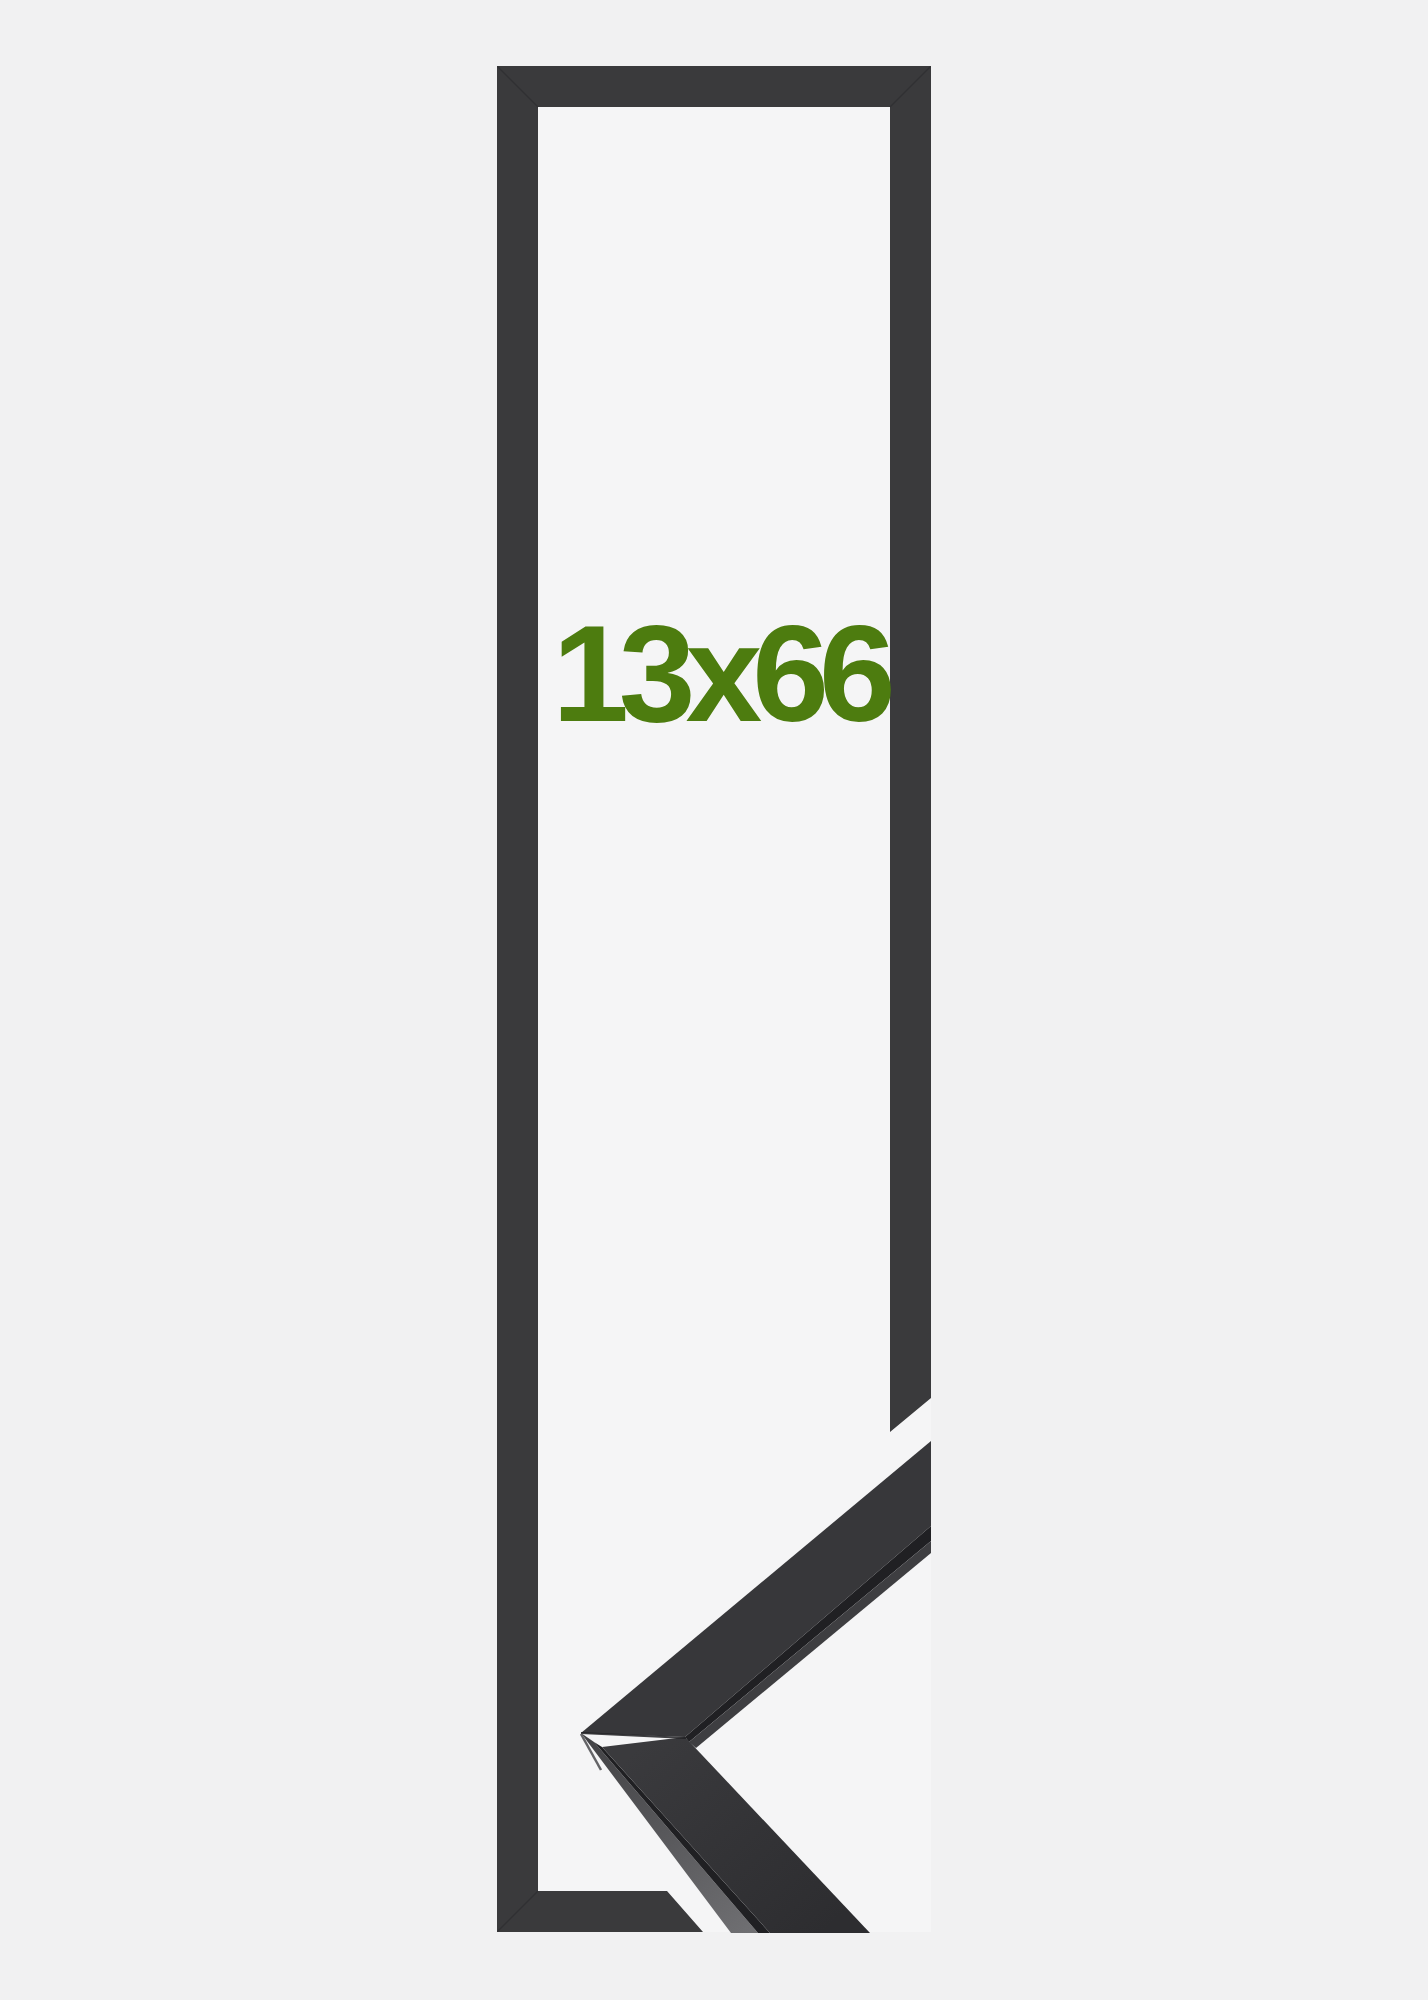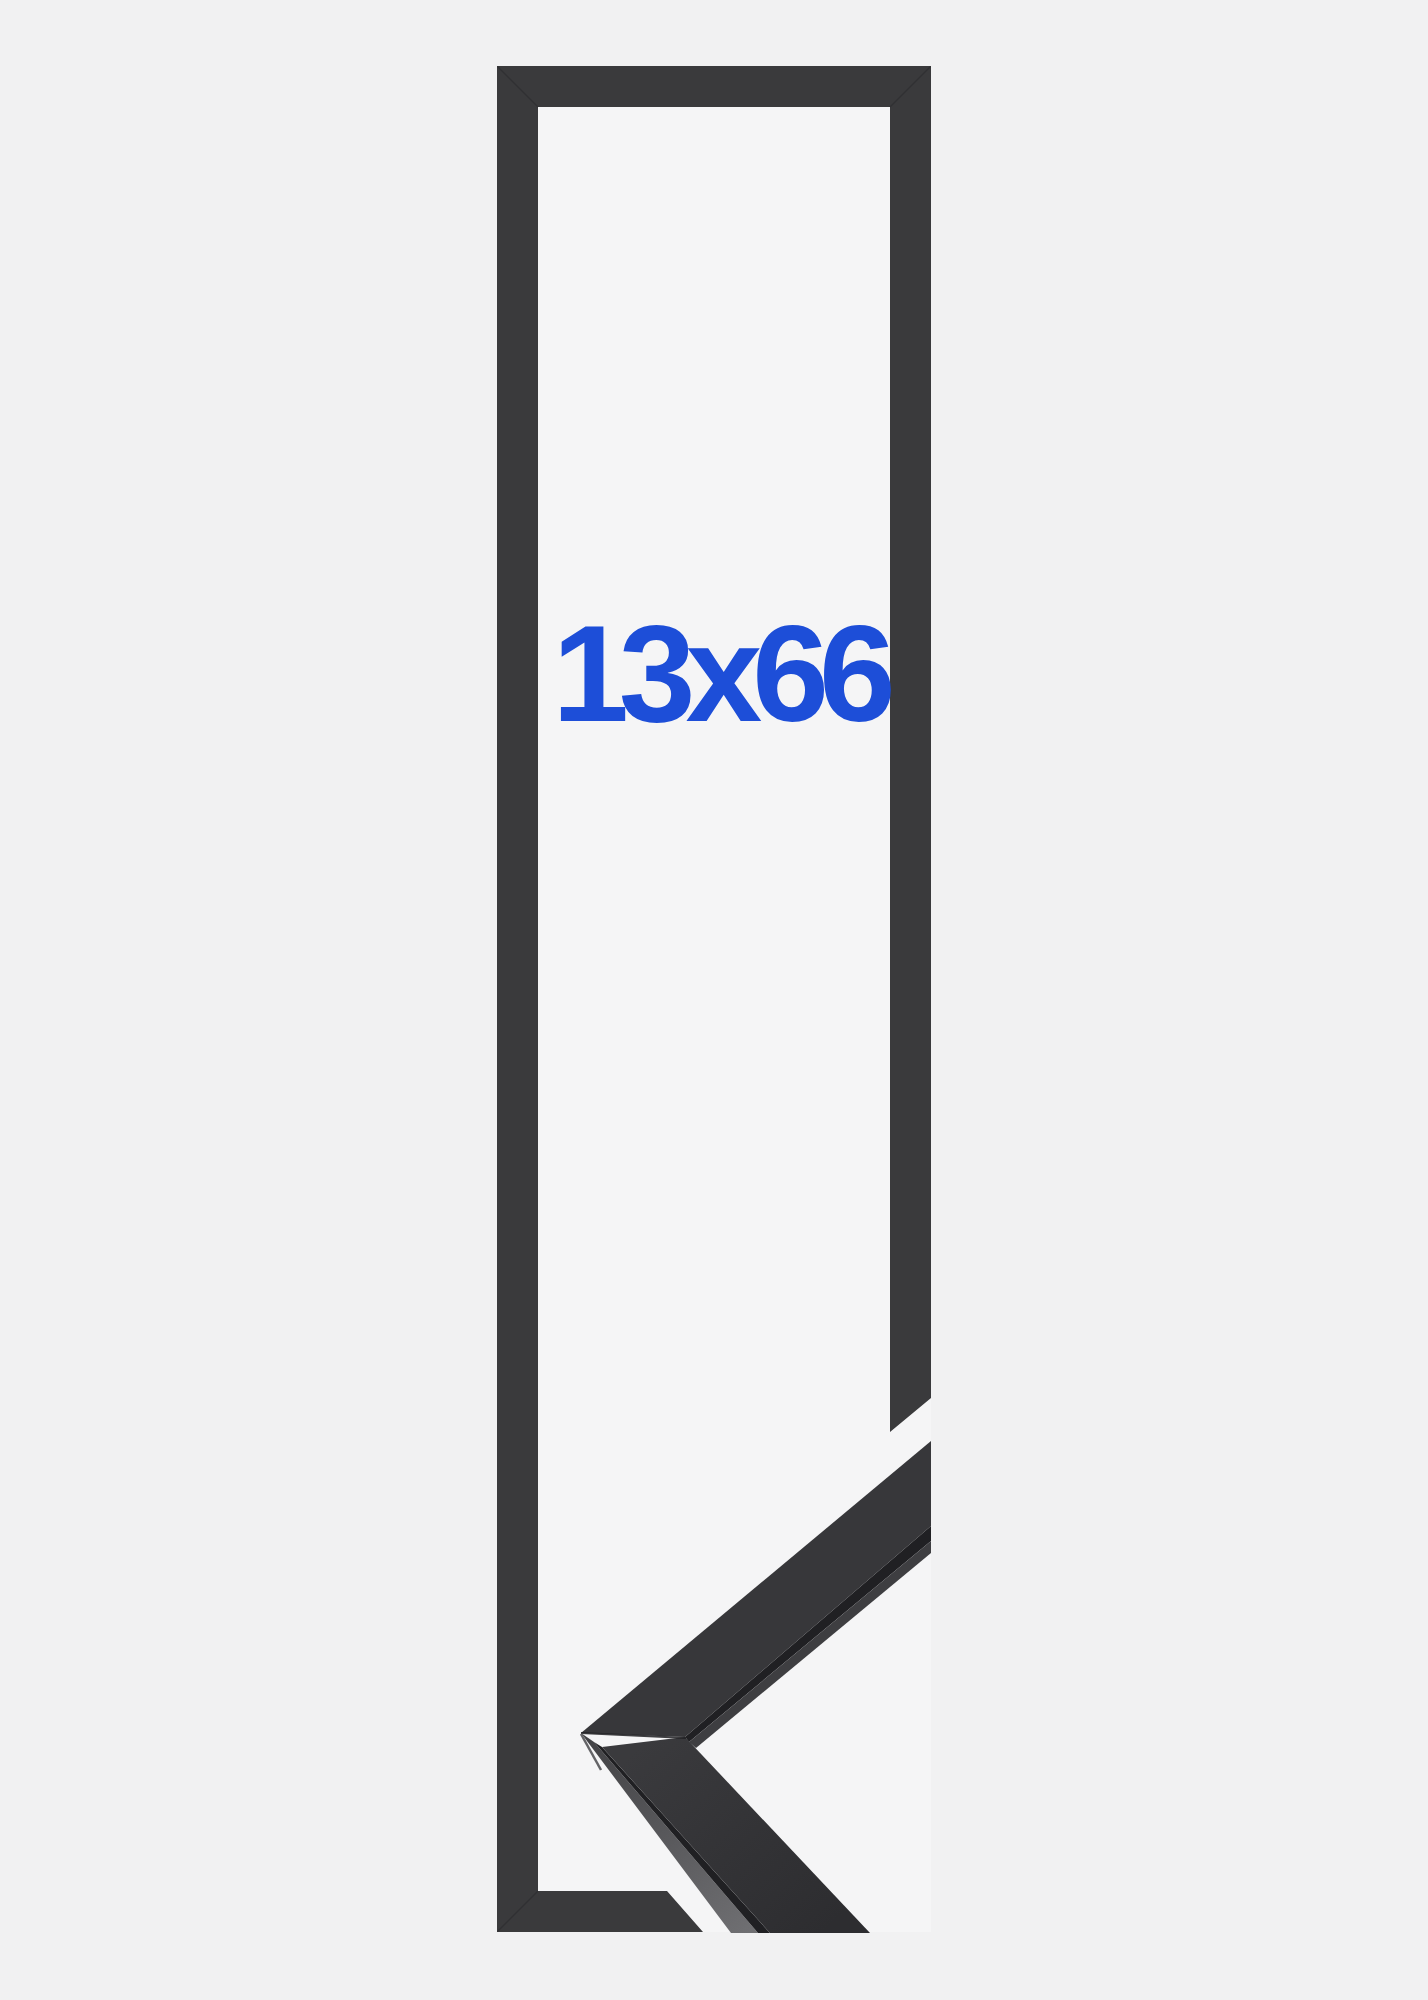--- a/index.html
+++ b/index.html
@@ -29,21 +29,21 @@
     width: 434px;
     height: 152px;
     display: flex;
     align-items: center;
     justify-content: center;
     font-size: 138px;
     font-weight: 700;
     letter-spacing: -10px;
     padding-left: 10px;
     box-sizing: border-box;
-    color: #1d4ed8;
+    color: #4d7c0f;
     white-space: nowrap;
     user-select: none;
   }
 </style>
 </head>
 <body>
 
 <div class="stage">
 
   <svg width="1428" height="2000" viewBox="0 0 1428 2000">

